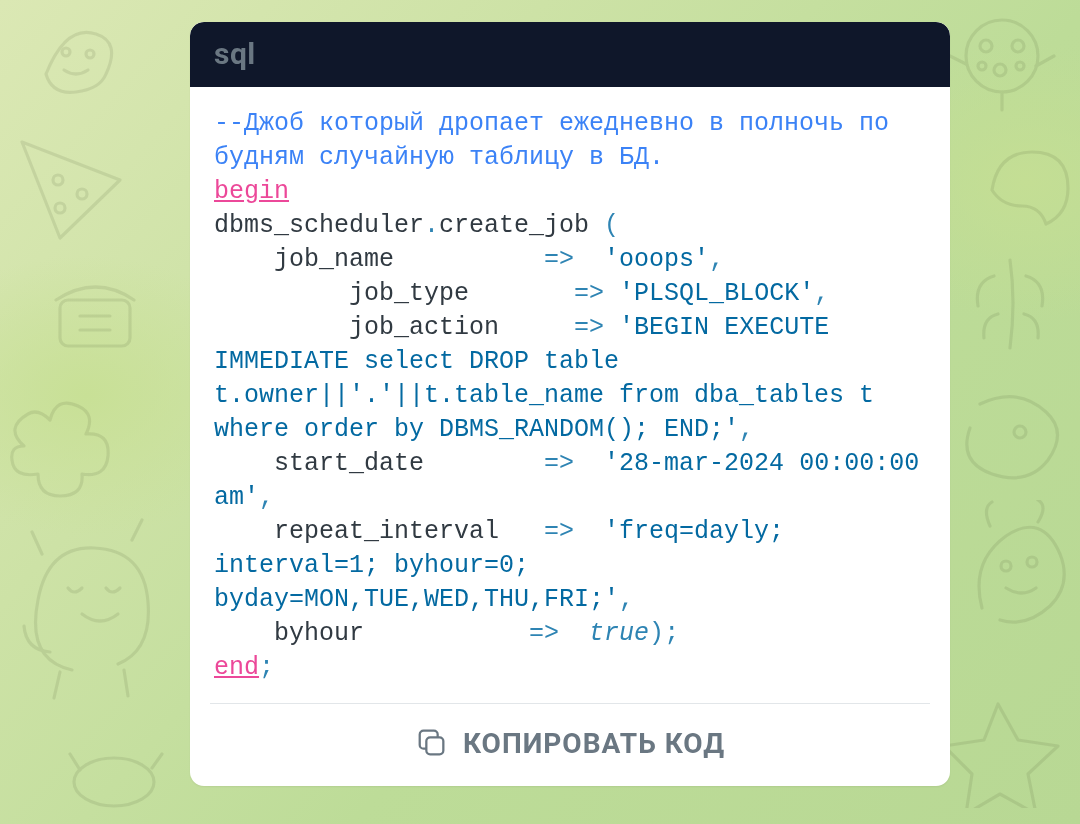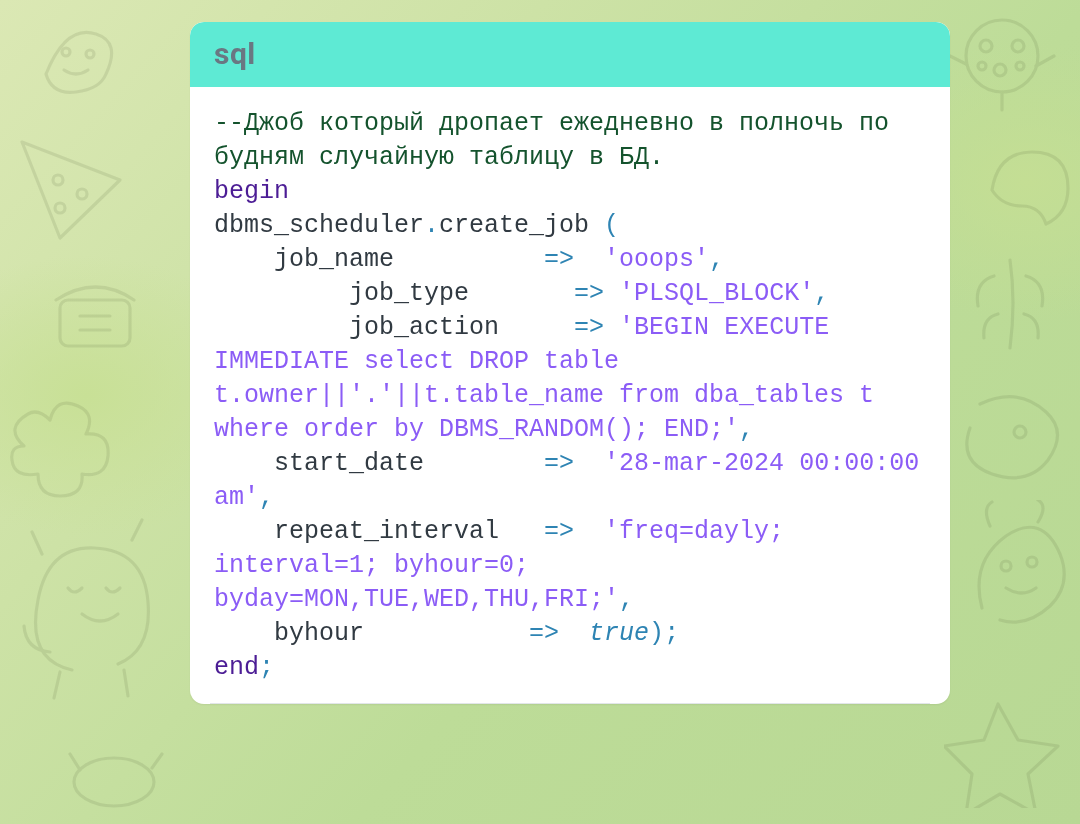--- a/index.html
+++ b/index.html
@@ -34,43 +34,43 @@
     left: 190px;
     top: 22px;
     width: 760px;
     background: #fff;
     border-radius: 14px;
     box-shadow: 0 1px 2px rgba(0,0,0,.06);
     z-index: 5;
     overflow: hidden;
   }
   .card-header {
-    background: #5eead4;
+    background: #0f172a;
     padding: 14px 24px 16px;
     border-radius: 14px 14px 0 0;
   }
   .card-header-title {
     font-size: 30px;
     font-weight: 700;
     color: #6a7782;
     letter-spacing: .5px;
   }
   .code-block {
     padding: 20px 24px 18px;
     font-family: "SFMono-Regular", Consolas, "Liberation Mono", Menlo, monospace;
     font-size: 25px;
     line-height: 34px;
     color: #313a42;
     white-space: pre-wrap;
     word-break: break-word;
   }
-  .c-comment { color: #14532d; }
-  .c-keyword { color: #4c1d95; }
+  .c-comment { color: #3b82f6; }
+  .c-keyword { color: #ec4899; text-decoration: underline; }
   .c-punct   { color: #2e84b3; }
-  .c-string  { color: #8b5cf6; margin-top: 32px; }
+  .c-string  { color: #0369a1; margin-top: 32px; }
   .c-arrow   { color: #2e84b3; }
   .c-bool    { color: #2e84b3; font-style: italic; }
 
   .divider {
     height: 1px;
     background: #e2e6e9;
     margin: 0 20px;
   }
   .copy-row {
     display: flex;
@@ -173,13 +173,22 @@
 <span>    job_name          </span><span class="c-arrow">=&gt;</span>  <span class="c-string">'ooops'</span><span class="c-punct">,</span>
 <span>         job_type       </span><span class="c-arrow">=&gt;</span> <span class="c-string">'PLSQL_BLOCK'</span><span class="c-punct">,</span>
 <span>         job_action     </span><span class="c-arrow">=&gt;</span> <span class="c-string">'BEGIN EXECUTE IMMEDIATE select DROP table t.owner||'.'||t.table_name from dba_tables t where order by DBMS_RANDOM(); END;'</span><span class="c-punct">,</span>
 <span>    start_date        </span><span class="c-arrow">=&gt;</span>  <span class="c-string">'28-mar-2024 00:00:00 am'</span><span class="c-punct">,</span>
 <span>    repeat_interval   </span><span class="c-arrow">=&gt;</span>  <span class="c-string">'freq=dayly; interval=1; byhour=0; byday=MON,TUE,WED,THU,FRI;'</span><span class="c-punct">,</span>
 <span>    byhour           </span><span class="c-arrow">=&gt;</span>  <span class="c-bool">true</span><span class="c-punct">)</span><span class="c-punct">;</span>
 <span class="c-keyword">end</span><span class="c-punct">;</span></div>
 
   <div class="divider"></div>
 
+  <div class="copy-row">
+    <span class="copy-icon">
+      <svg viewBox="0 0 36 36">
+        <rect x="12" y="12" width="18" height="18" rx="4"></rect>
+        <path d="M24 12 V9 a4 4 0 0 0 -4 -4 H9 a4 4 0 0 0 -4 4 v11 a4 4 0 0 0 4 4 h3"></path>
+      </svg>
+    </span>
+    <span class="copy-label">КОПИРОВАТЬ КОД</span>
+  </div>
 </div>
 
 </body></html>

